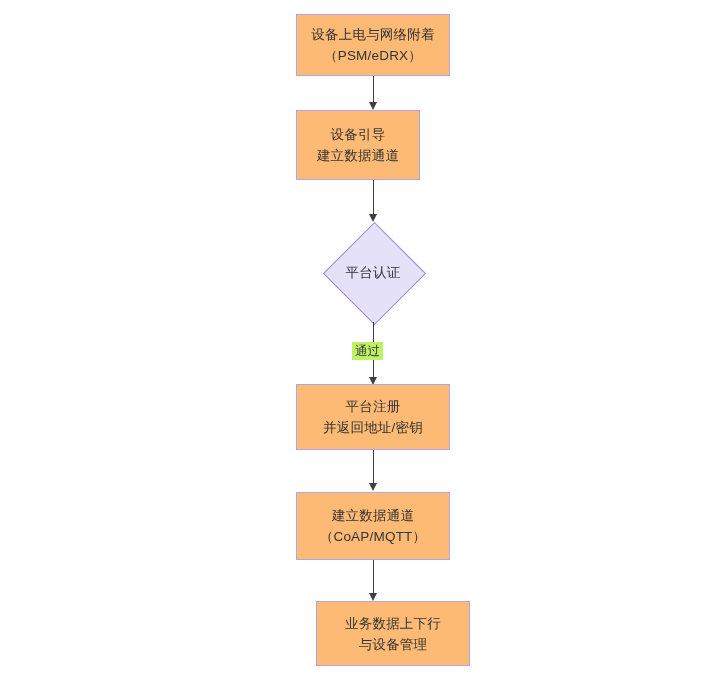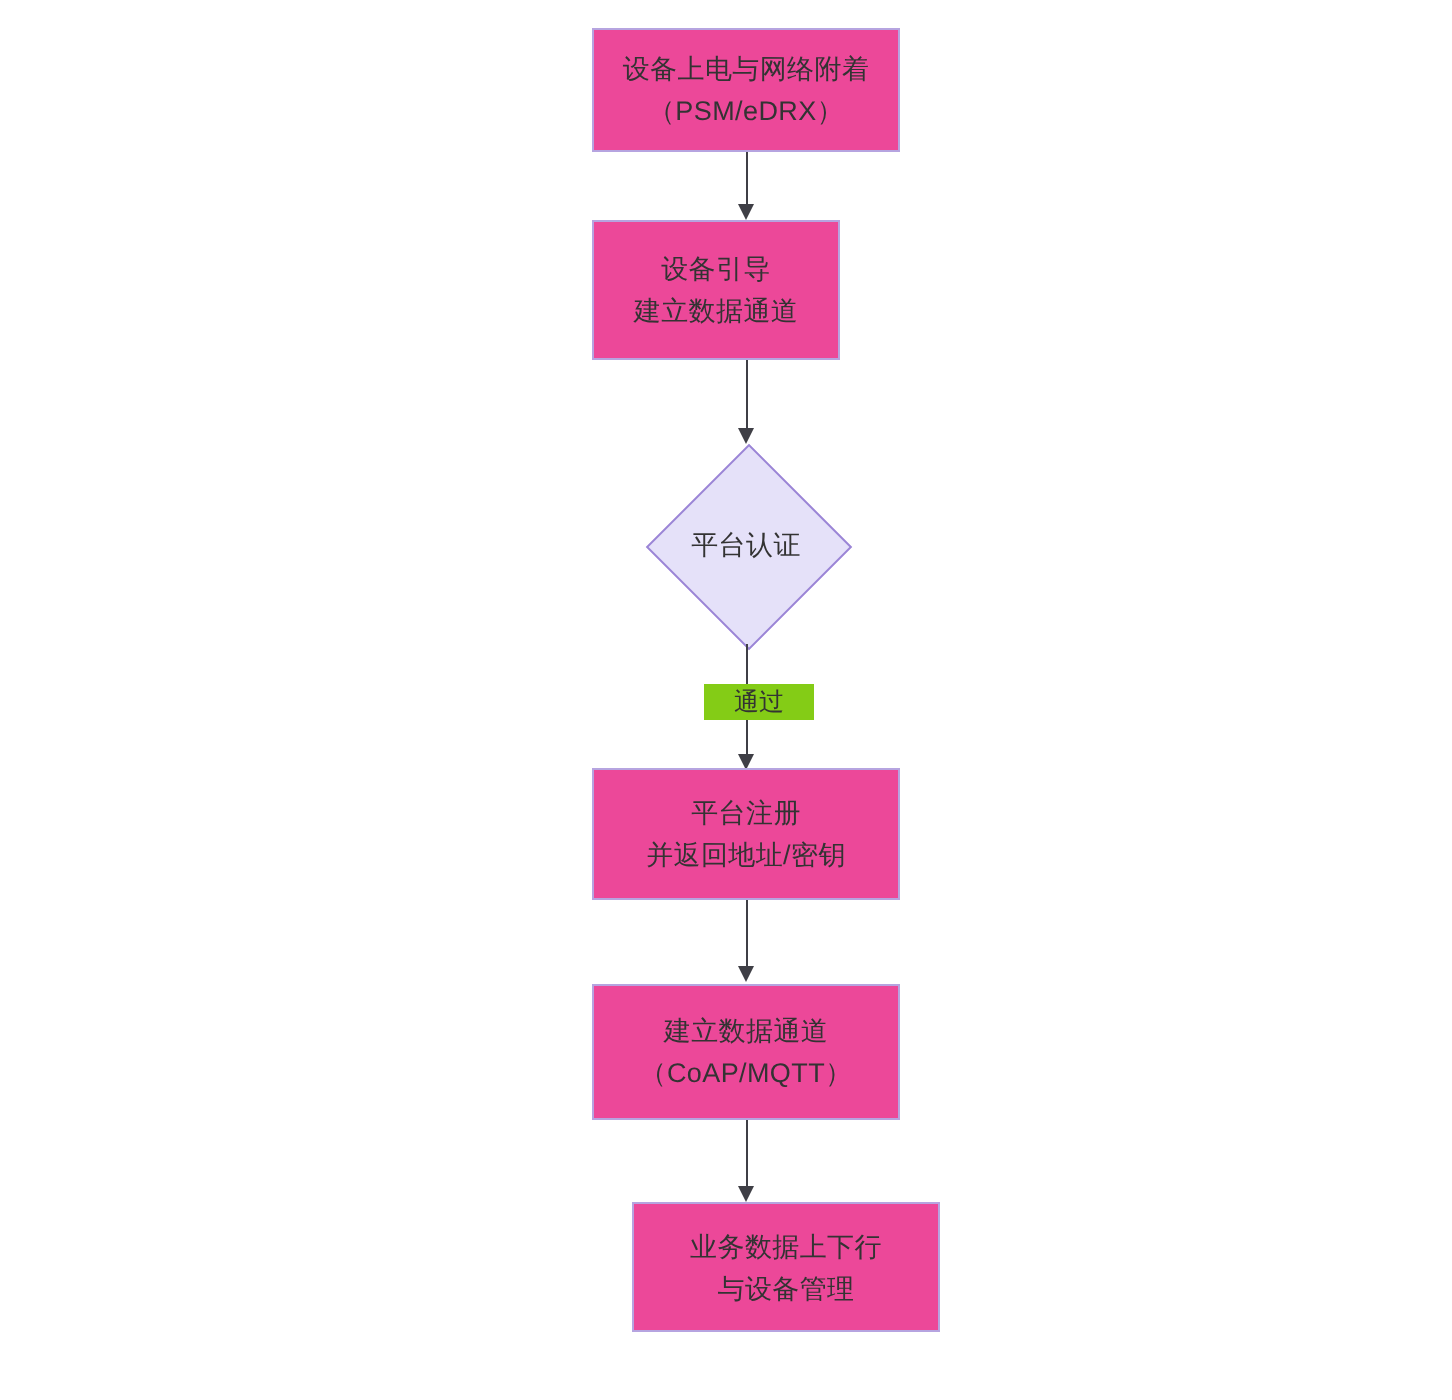--- a/index.html
+++ b/index.html
@@ -24,21 +24,21 @@
     flex-direction: column;
     align-items: center;
     justify-content: center;
     text-align: center;
     color: #333333;
     font-size: 13.5px;
     line-height: 21px;
     letter-spacing: 0.2px;
   }
   .node-box {
-    background: #ec4899;
+    background: #fdba74;
     border: 1px solid #b6a4e0;
   }
   .node-line {
     display: block;
     white-space: nowrap;
   }
   
   .node-diamond {
     background: transparent;
     border: none;
@@ -73,22 +73,22 @@
     height: 0;
     border-left: 4.5px solid transparent;
     border-right: 4.5px solid transparent;
     border-top: 8px solid #3f3f46;
   }
   .edge-label {
     position: absolute;
     font-size: 12.5px;
     line-height: 16px;
     color: #333333;
-    background: #84cc16;
-    padding: 1px 15px;
+    background: #bef264;
+    padding: 1px 3px;
     white-space: nowrap;
   }
 </style>
 </head>
 <body>
 
 <div id="canvas">
 
   <div class="node node-box" style="left:296px; top:14px; width:154px; height:62px;">
     <span class="node-line">设备上电与网络附着</span>

